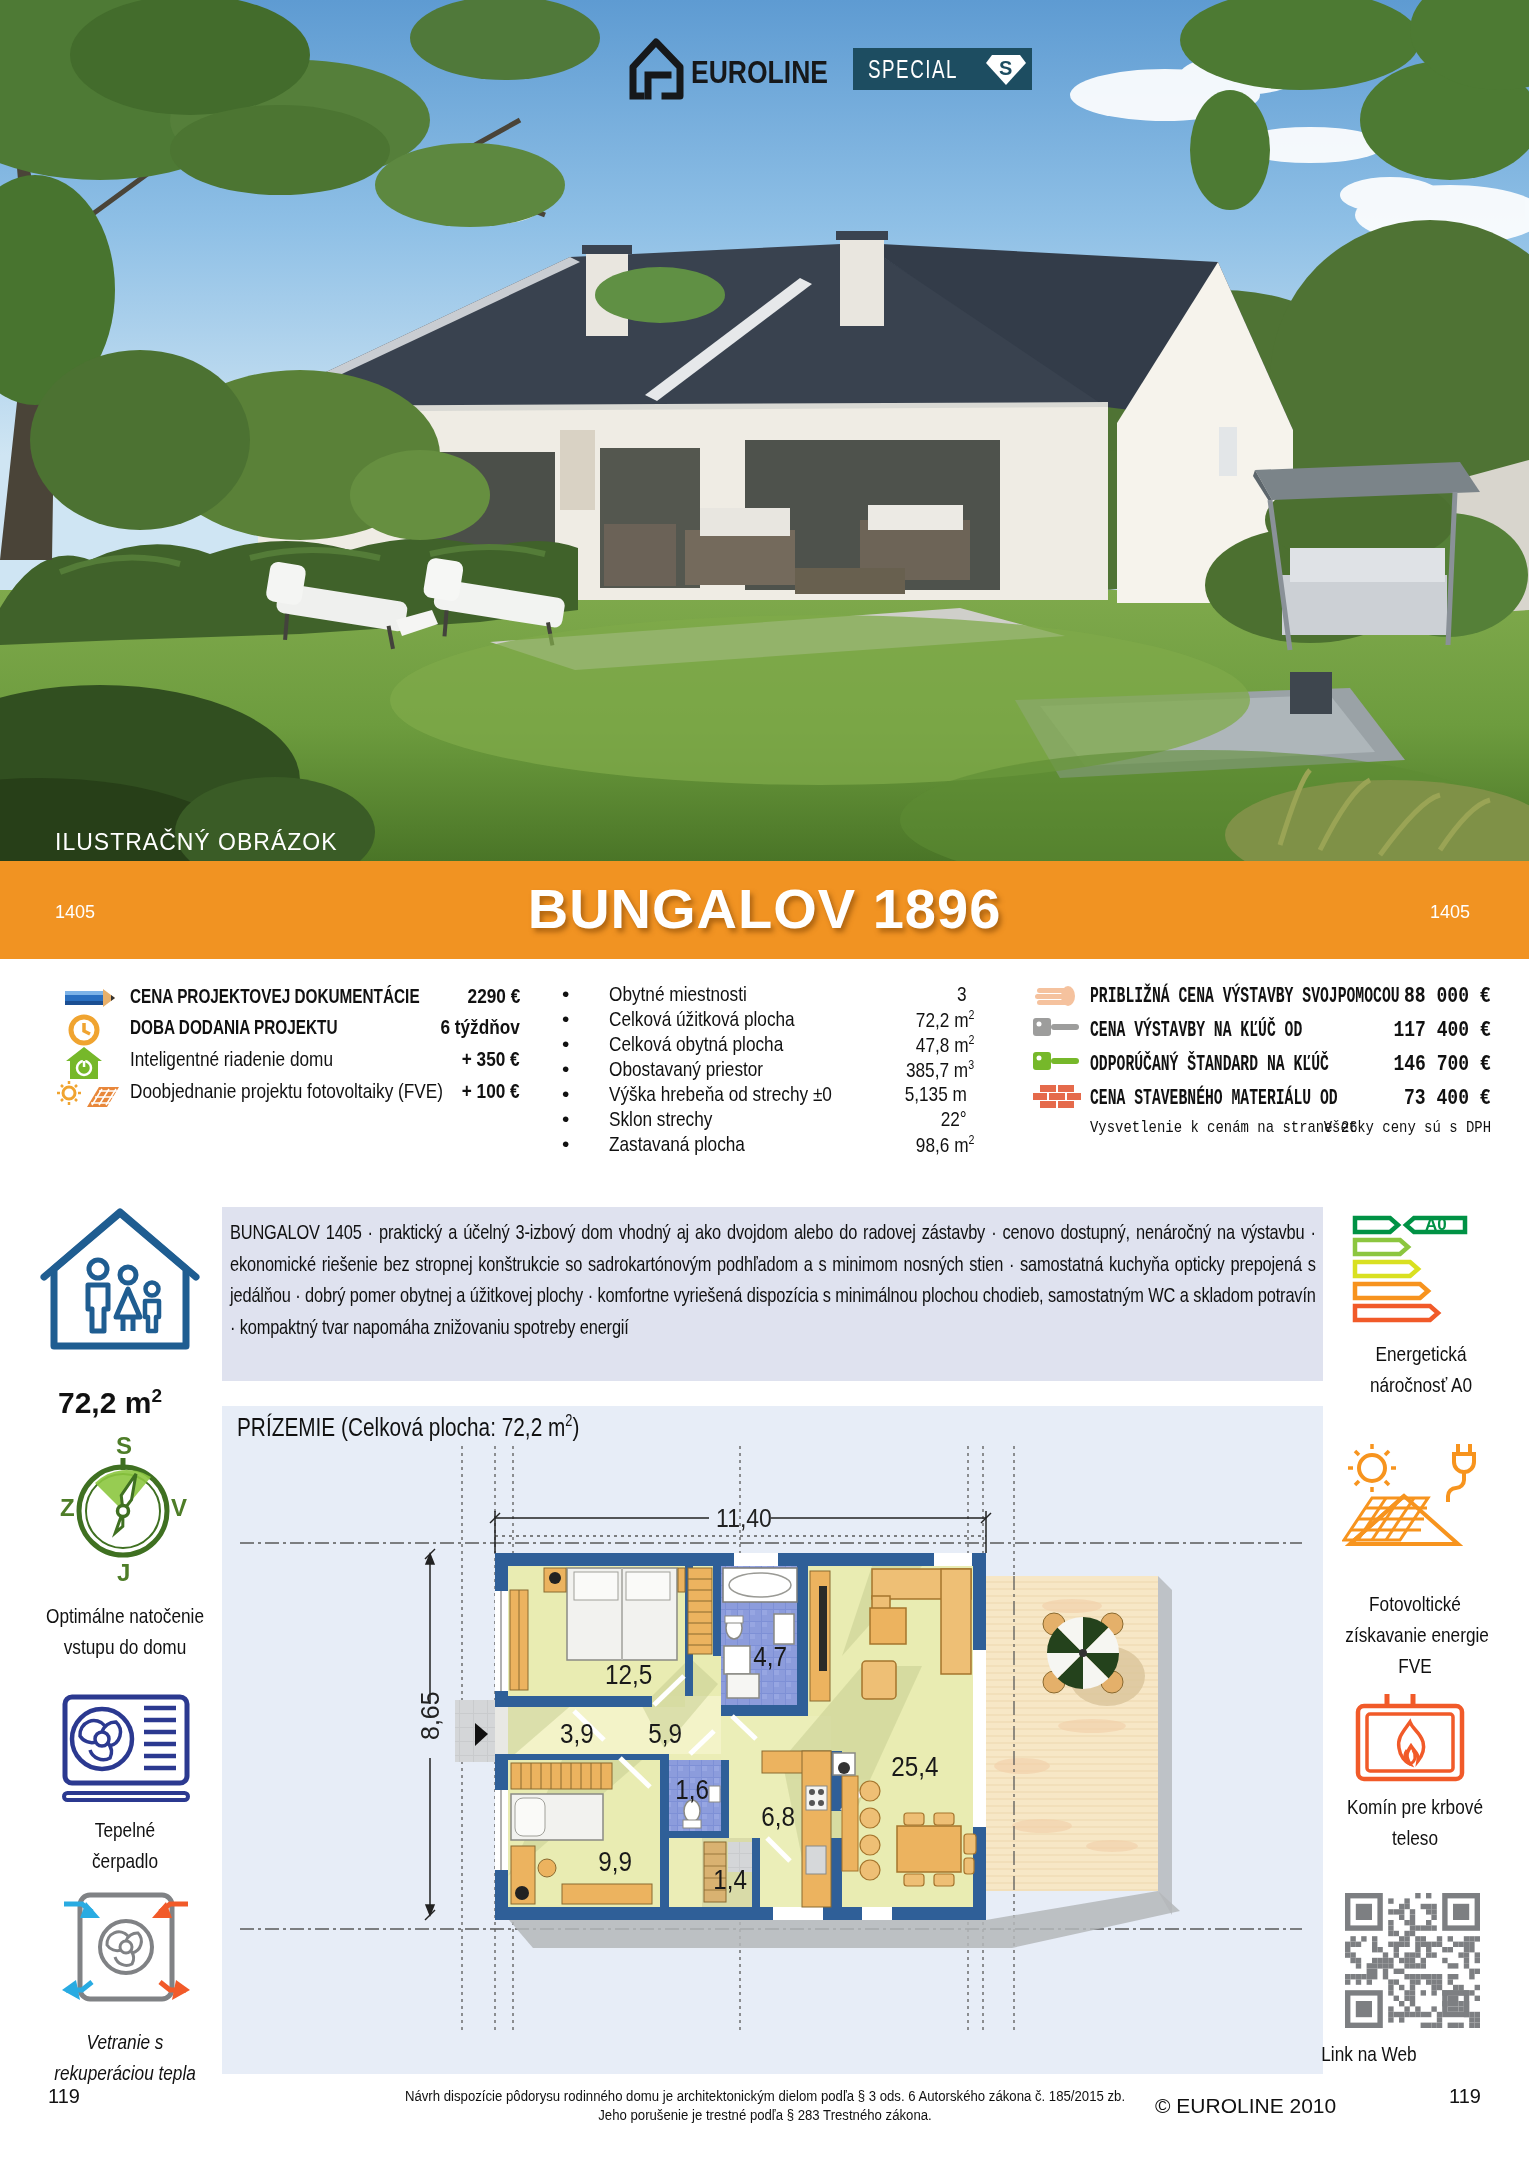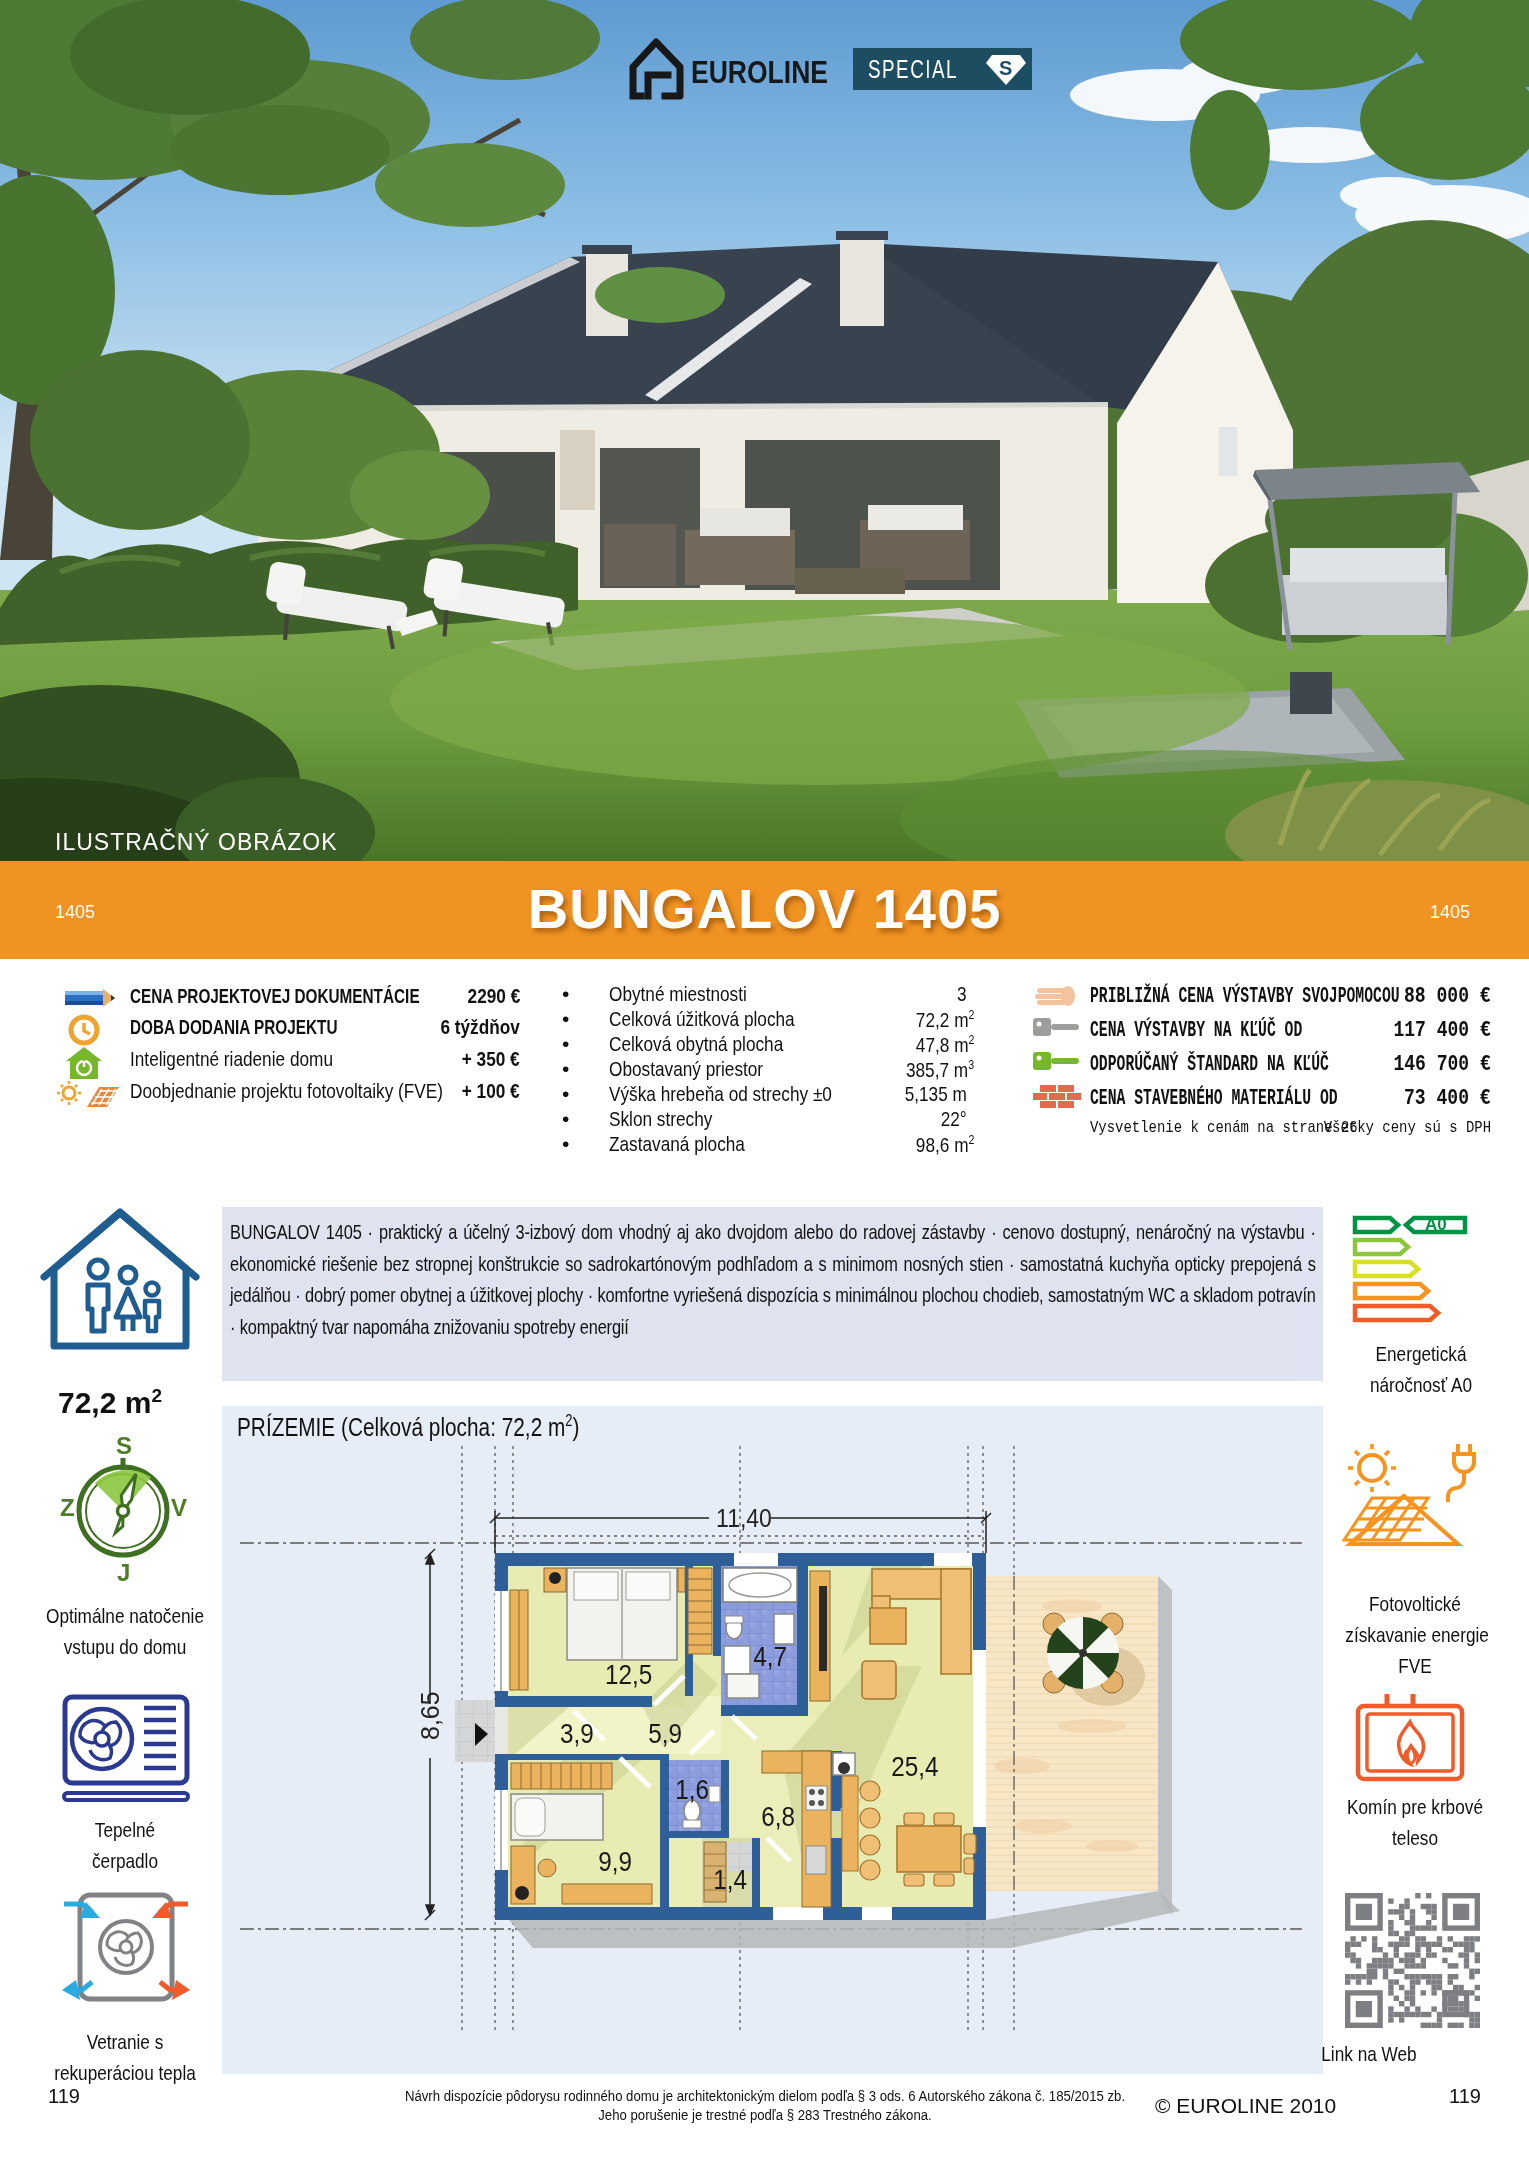--- a/index.html
+++ b/index.html
@@ -177,21 +177,21 @@
   </g>
 </svg>
 </div>
 
 <div class="abs" style="left:0;top:861px;width:1529px;height:98px;background:#f19322;"></div>
 
 <div class="abs" style="left:55px;top:902px;font-size:18px;color:#ffffff;">1405</div>
 
 <div class="abs" style="right:59px;top:902px;font-size:18px;color:#ffffff;">1405</div>
 
-<div class="abs" style="left:0;top:876px;width:1529px;text-align:center;font-size:56px;font-weight:bold;color:#ffffff;letter-spacing:1px;text-shadow:3px 4px 5px rgba(110,55,0,0.5);">BUNGALOV 1405</div>
+<div class="abs" style="left:0;top:876px;width:1529px;text-align:center;font-size:56px;font-weight:bold;color:#ffffff;letter-spacing:1px;text-shadow:3px 4px 5px rgba(110,55,0,0.5);">BUNGALOV 1896</div>
 
 <div class="abs" style="left:55px;top:984px;width:465px;height:130px;text-decoration:underline;">
 
   <svg class="abs" style="left:8px;top:3px;" width="52" height="22" viewBox="0 0 52 22">
     <polygon points="2,4 40,4 40,18 2,18" fill="#2a6fc0"></polygon>
     <polygon points="2,4 40,4 40,8 2,8" fill="#7db3e8"></polygon>
     <polygon points="2,14 40,14 40,18 2,18" fill="#1b4f93"></polygon>
     <polygon points="40,2 52,11 40,20" fill="#e8b06a"></polygon>
     <polygon points="48,8 52,11 48,14" fill="#333"></polygon>
   </svg>
@@ -790,21 +790,21 @@
   </g>
   <g stroke="#f15a29" stroke-width="5" fill="#f15a29">
     <path d="M126 14 L108 14 L98 22" fill="none"></path>
         <path d="M104 12 L90 28 L110 28 Z" stroke="none"></path>
     <path d="M98 92 L108 100 L124 100" fill="none"></path>
         <path d="M114 90 L128 100 L110 110 Z" stroke="none"></path>
   </g>
 </svg>
 </div>
 
-<div class="abs" style="left:0px;top:2030px;width:250px;text-align:center;font-size:21px;color:#111;">
+<div class="abs" style="left:0px;top:2030px;width:250px;text-align:center;font-size:21px;color:#111;font-style:italic;">
     <div class="condc">Vetranie s</div>
     <div class="condc" style="margin-top:7px;">rekuperáciou tepla</div>
   </div>
 
 <div class="abs" style="left:1352px;top:1215px;">
 <svg width="116" height="110" viewBox="0 0 116 110">
   <g fill="none" stroke-width="4.5">
     <polygon points="3,3 38,3 46,10 38,17 3,17" stroke="#009245"></polygon>
     <polygon points="3,25 48,25 56,32 48,39 3,39" stroke="#8cc63f"></polygon>
     <polygon points="3,47 58,47 66,54 58,61 3,61" stroke="#d9e021"></polygon>

